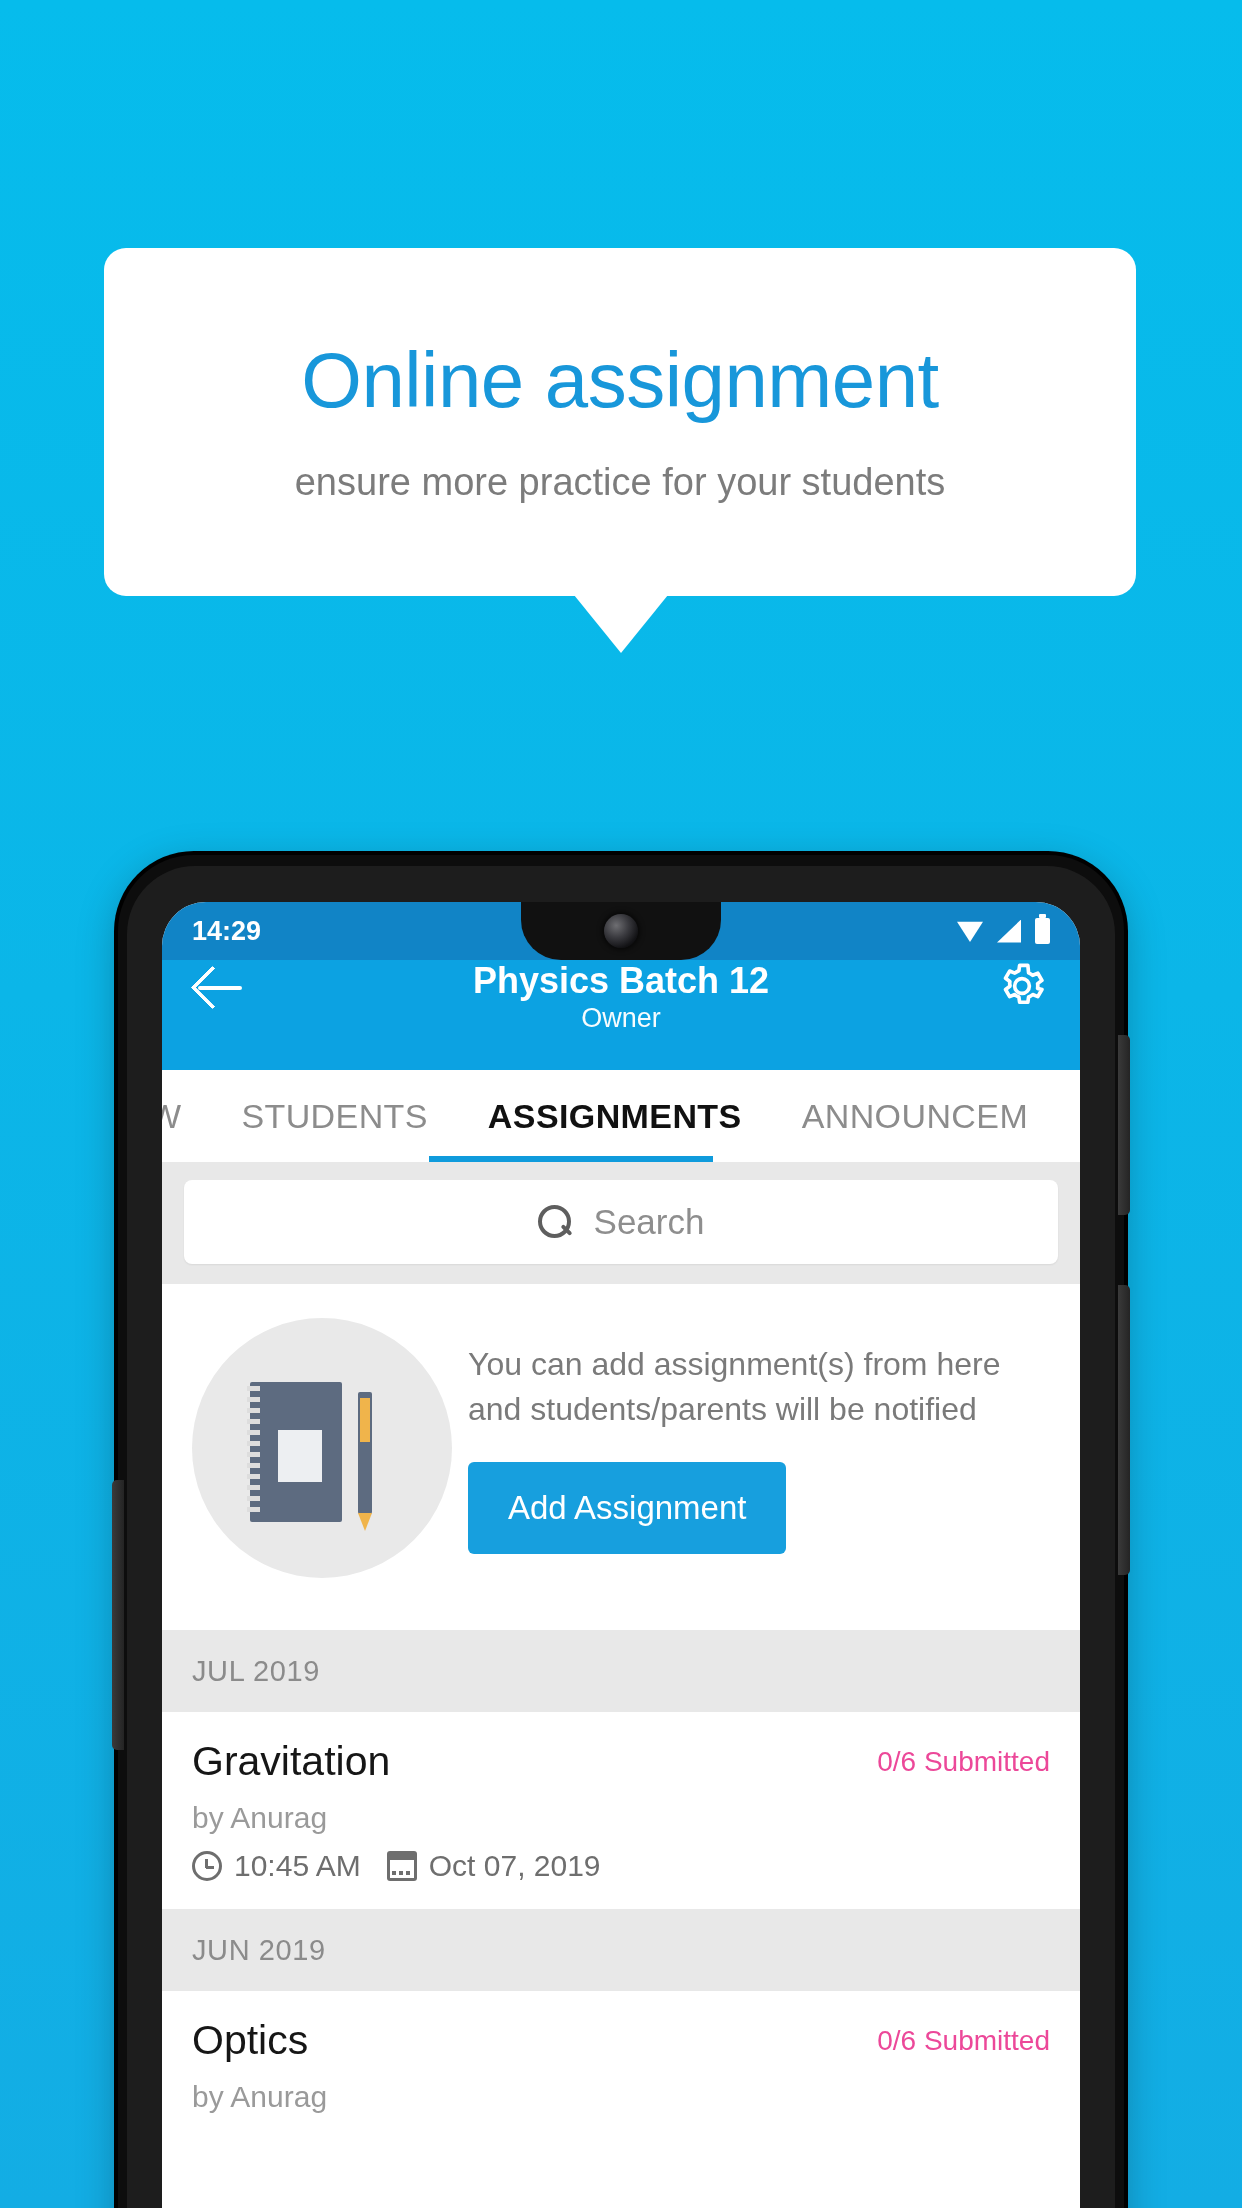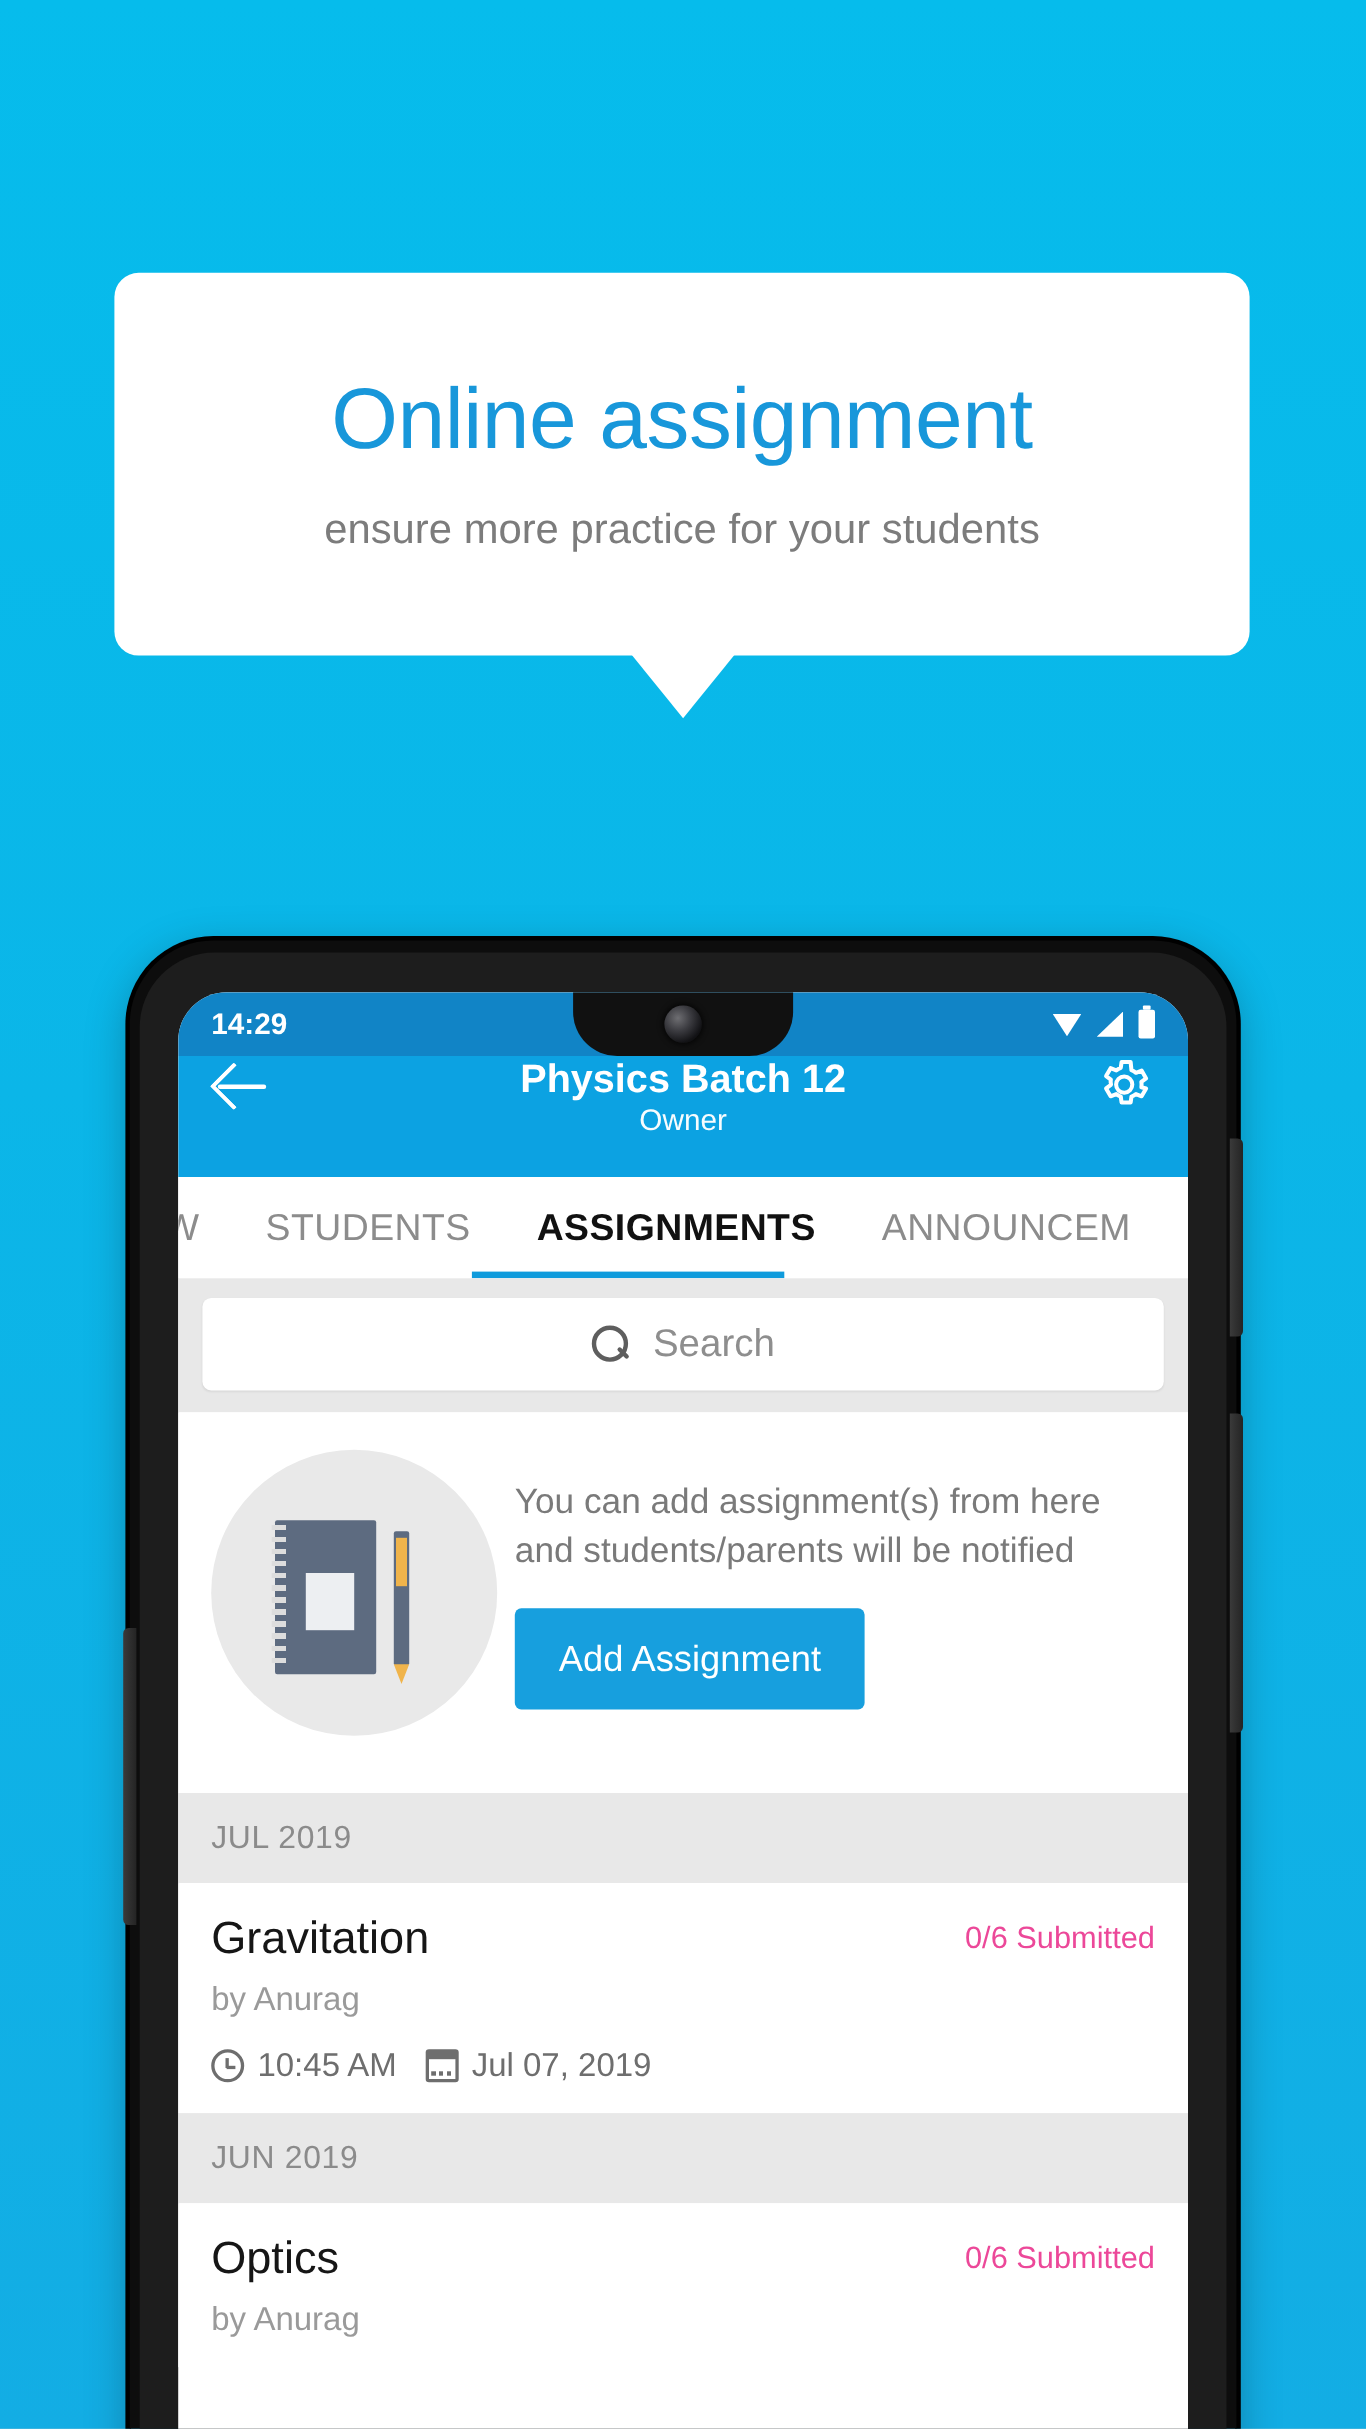--- a/index.html
+++ b/index.html
@@ -323,21 +323,21 @@
   }
   .assign-top {
     display: flex;
     align-items: center;
   }
   .assign-title { font-size: 41px; color: #161616; }
   .assign-count { margin-left: auto; font-size: 28px; color: #ec4899; }
   .assign-by { font-size: 30px; color: #9A9A9A; margin-top: 16px; }
   .assign-meta {
     display: flex; align-items: center; gap: 12px;
-    margin-top: 26px;
+    margin-top: 14px;
     font-size: 30px; color: #6E6E6E;
   }
   .ico-clock {
     width: 30px; height: 30px; flex:none;
     border: 3px solid #6E6E6E; border-radius: 50%;
     position: relative;
   }
   .ico-clock::before {
     content:""; position:absolute; left:10px; top:5px;
     width:3px; height:9px; background:#6E6E6E;
@@ -437,21 +437,21 @@
       <div class="assignment">
         <div class="assign-top">
           <div class="assign-title">Gravitation</div>
           <div class="assign-count">0/6 Submitted</div>
         </div>
         <div class="assign-by">by Anurag</div>
         <div class="assign-meta">
           <span class="ico-clock"></span>
           <span>10:45 AM</span>
           <span class="ico-cal"></span>
-          <span>Jul 07, 2019</span>
+          <span>Oct 07, 2019</span>
         </div>
       </div>
 
       <div class="month-header">JUN 2019</div>
       <div class="assignment">
         <div class="assign-top">
           <div class="assign-title">Optics</div>
           <div class="assign-count">0/6 Submitted</div>
         </div>
         <div class="assign-by">by Anurag</div>

